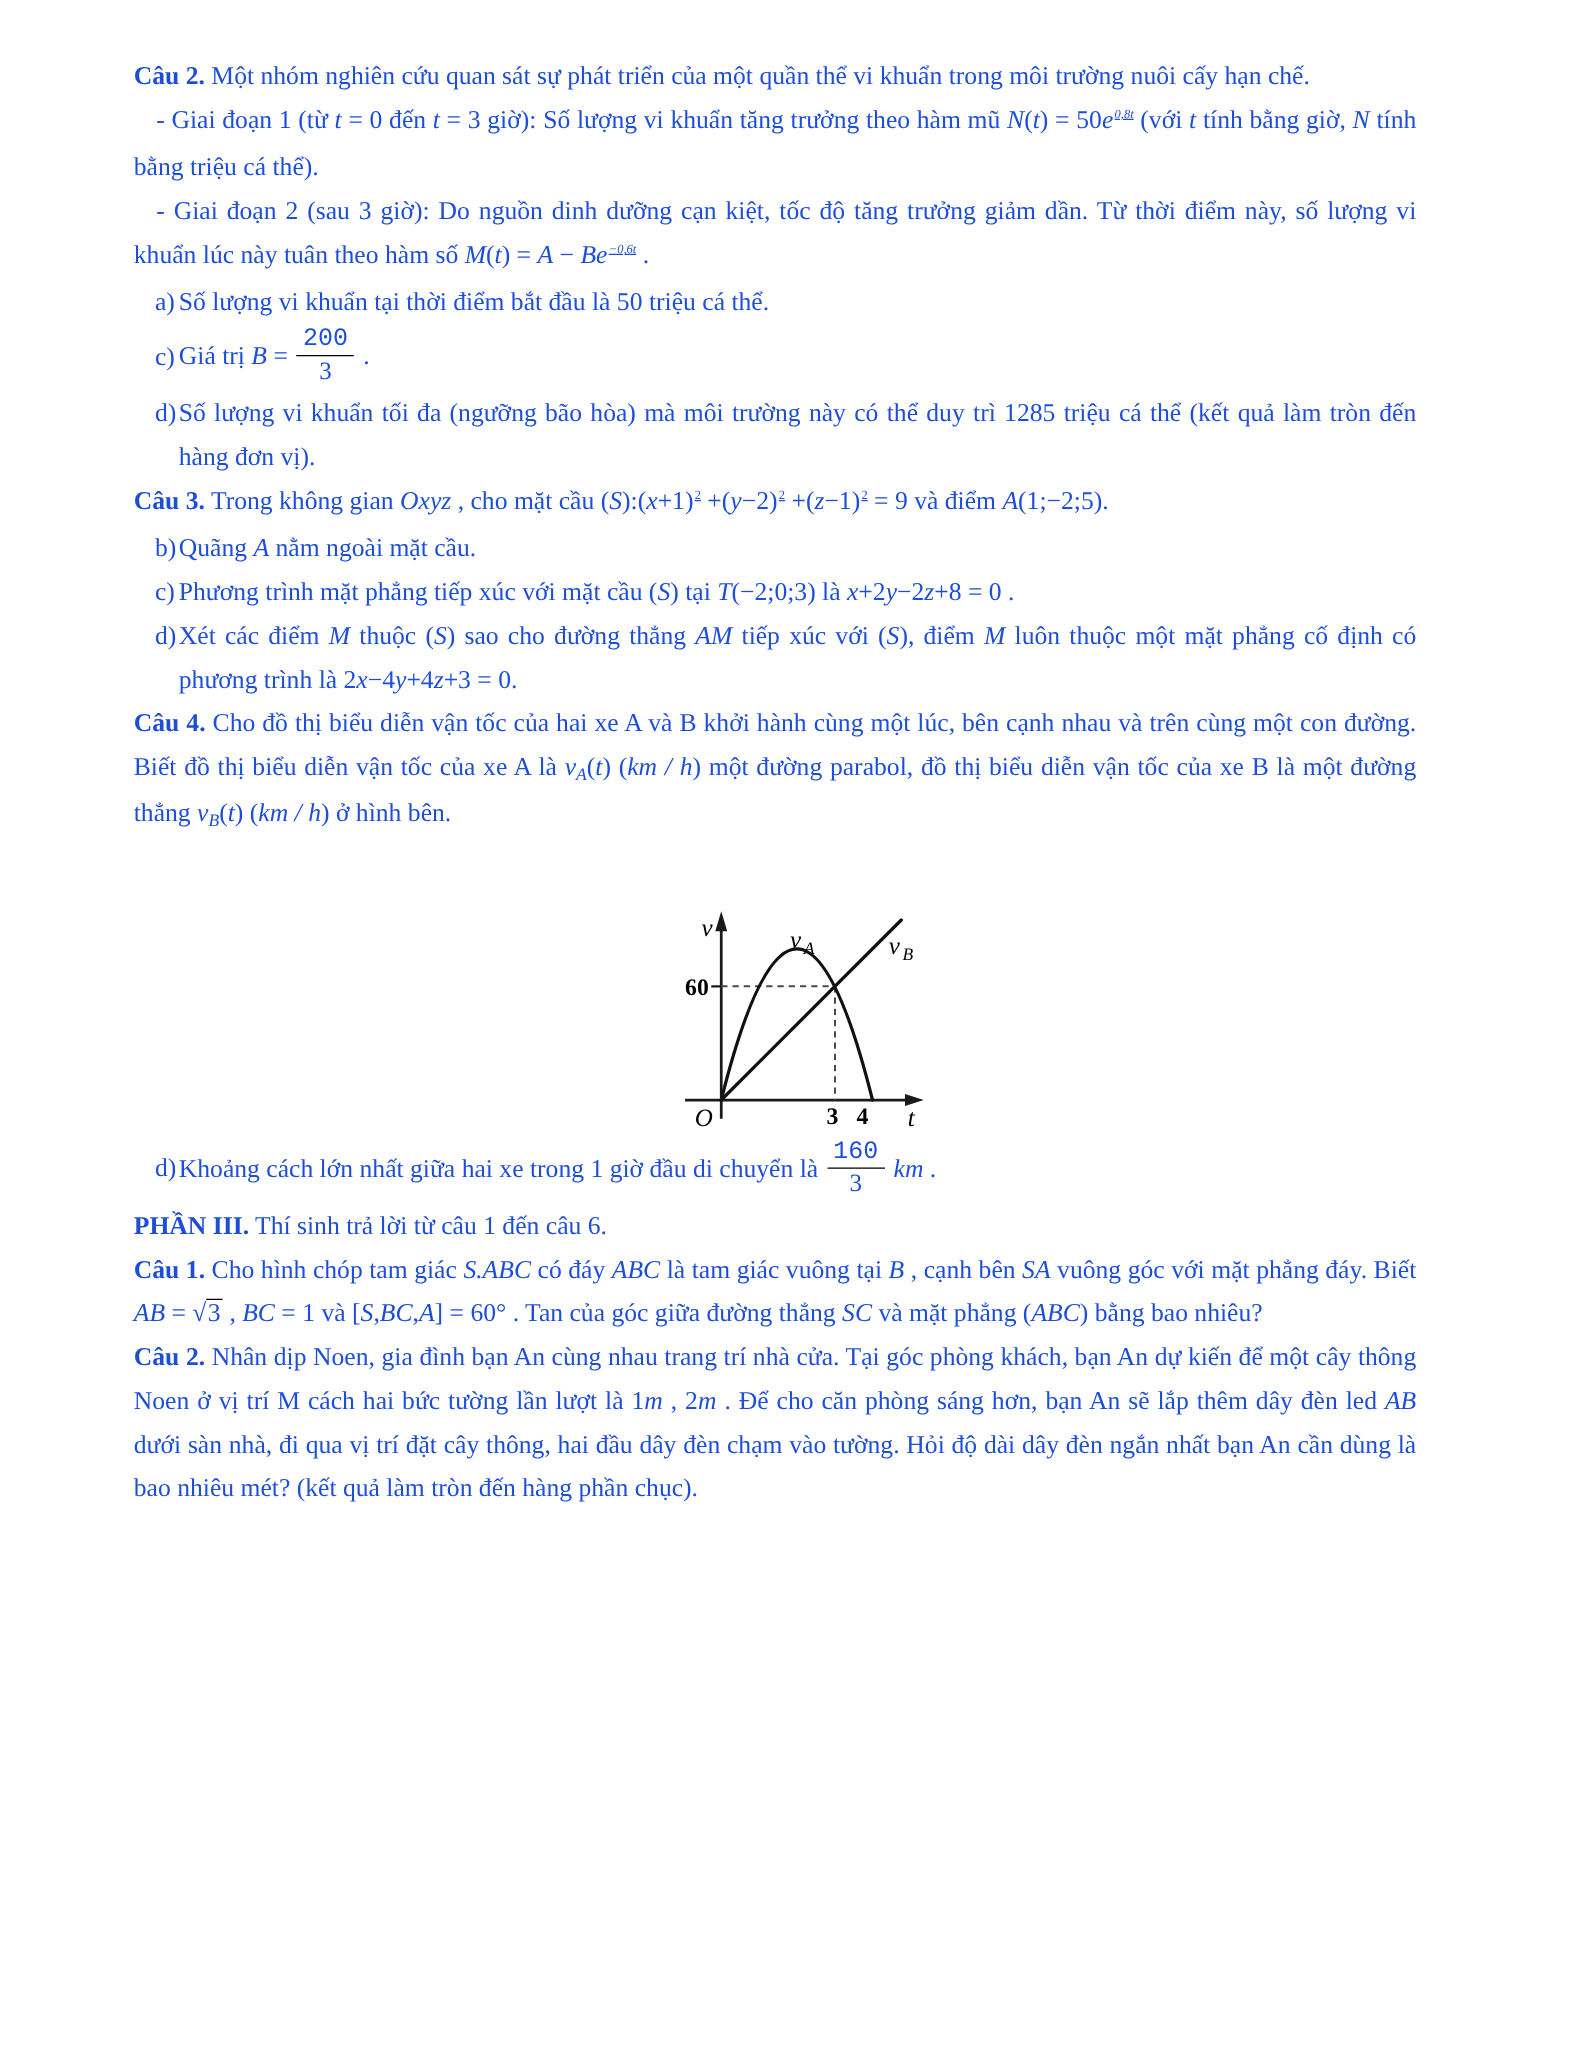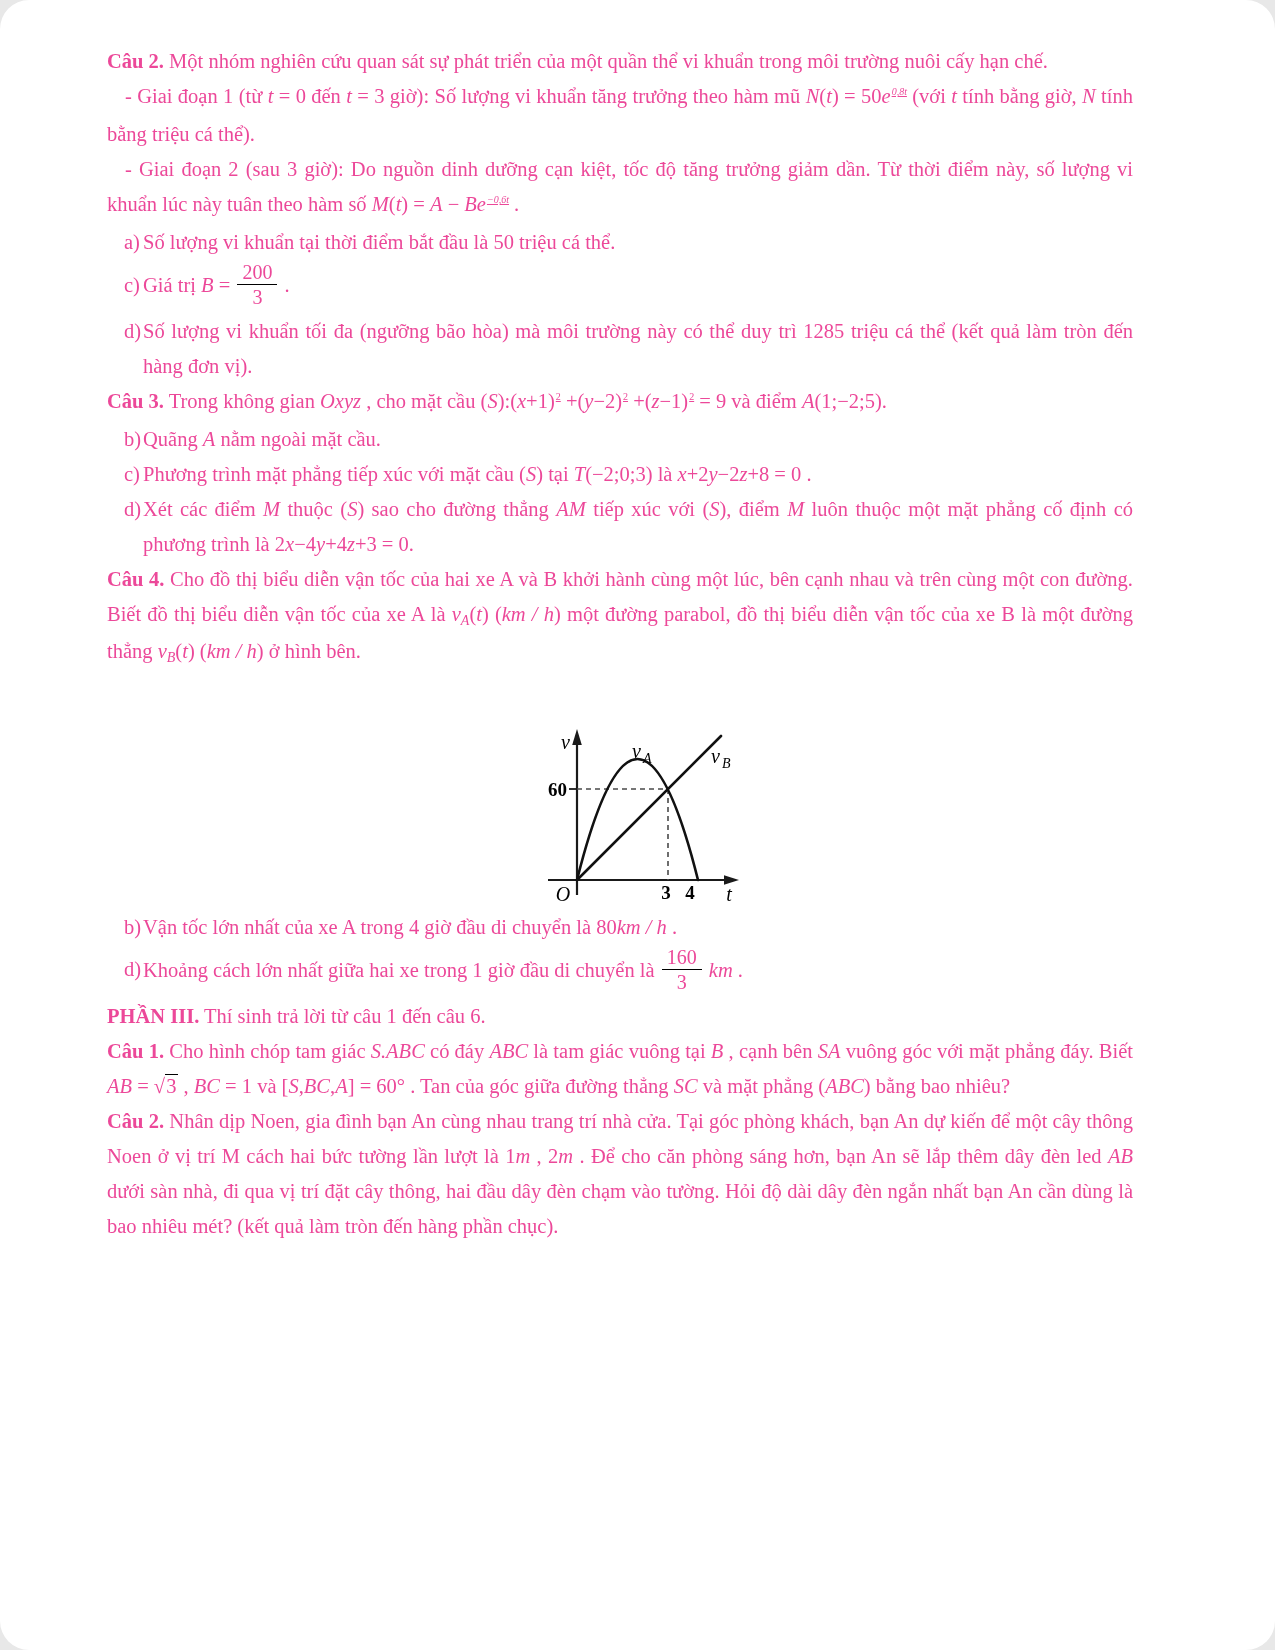--- a/index.html
+++ b/index.html
@@ -1,37 +1,37 @@
 <!DOCTYPE html>
 <html><head>
 <meta charset="utf-8">
 <style>
   html,body{margin:0;padding:0;background:#e8e8e8;}
   .page{
     width:1275px;height:1650px;background:#ffffff;position:relative;
-    margin:0 auto;overflow:hidden;color:#ec4899;
-    font-family:"Liberation Serif", serif;font-size:20.5px;border-radius:29px;
+    margin:0 auto;overflow:hidden;color:#1d4ed8;
+    font-family:"Liberation Serif", serif;font-size:20.5px;
   }
   .content{
     position:absolute;left:107px;top:44px;width:1026px;
     text-align:justify;line-height:35px;
   }
   .block{margin:0;}
   .dash{text-indent:18px;}
   .item{padding-left:36px;}
   .marker{display:inline-block;width:19px;margin-left:-19px;}
   .b{font-weight:bold;}
   .i{font-style:italic;}
   .sup{font-size:10px;position:relative;top:-8px;margin-left:1px;text-decoration:underline;}
   .sub{font-size:14px;position:relative;top:4px;}
   .frac{
     display:inline-block;vertical-align:middle;text-align:center;
     line-height:1.12;font-size:20px;padding:3px 2px;position:relative;top:-2px;
   }
-  .frac .fn{display:block;padding:0 5px 1px 5px;border-bottom:1.6px solid #000;}
+  .frac .fn{display:block;padding:0 5px 1px 5px;border-bottom:1.6px solid #000;font-family:Liberation Mono, monospace;}
   .frac .fd{display:block;padding:1px 5px 0 5px;}
   .sqrt{white-space:nowrap;}
   .sqrt .rad{font-style:normal;}
   .sqrt .rc{border-top:1.5px solid #000;padding:0 2px 0 1px;}
   .figure{margin:8px 0 6px 413px;width:235px;height:225px;}
   .figure svg{display:block;}
   .axis{stroke:#1a1a1a;stroke-width:2.2;fill:none;}
   .tick{stroke:#1a1a1a;stroke-width:1.8;fill:none;}
   .curve{stroke:#111;stroke-width:2.6;fill:none;stroke-linecap:round;}
   .dashln{stroke:#4a4a4a;stroke-width:1.6;fill:none;stroke-dasharray:5 4;}
@@ -73,19 +73,18 @@
       <text class="lbl itl" x="43" y="222" text-anchor="middle">O</text>
       <text class="lbl num" x="47" y="117" text-anchor="end">60</text>
       <text class="lbl num" x="146" y="220" text-anchor="middle">3</text>
       <text class="lbl num" x="170" y="220" text-anchor="middle">4</text>
       <text class="lbl itl" x="112" y="79">v</text>
       <text class="lbl itl sublbl" x="123" y="84">A</text>
       <text class="lbl itl" x="191" y="84">v</text>
       <text class="lbl itl sublbl" x="202" y="89">B</text>
     </svg>
   </div>
-      <div class="block item"><span class="marker">b)</span><span>Vận tốc lớn nhất của xe A trong 4 giờ đầu di chuyển là  80</span><span class="i">km / h</span><span> .</span></div>
       <div class="block item"><span class="marker">d)</span><span>Khoảng cách lớn nhất giữa hai xe trong 1 giờ đầu di chuyển là  </span><span class="frac"><span class="fn">160</span><span class="fd">3</span></span><span> </span><span class="i">km</span><span> .</span></div>
       <div class="block para"><span class="b">PHẦN III.</span><span> Thí sinh trả lời từ câu 1 đến câu 6.</span></div>
       <div class="block para"><span class="b">Câu 1.</span><span> Cho hình chóp tam giác  </span><span class="i">S.ABC</span><span>  có đáy  </span><span class="i">ABC</span><span>  là tam giác vuông tại  </span><span class="i">B</span><span> , cạnh bên  </span><span class="i">SA</span><span>  vuông góc với mặt phẳng đáy. Biết  </span><span class="i">AB</span><span> = </span><span class="sqrt"><span class="rad">√</span><span class="rc">3</span></span><span> , </span><span class="i">BC</span><span> = 1  và  [</span><span class="i">S</span><span>,</span><span class="i">BC</span><span>,</span><span class="i">A</span><span>] = 60° . Tan của góc giữa đường thẳng  </span><span class="i">SC</span><span>  và mặt phẳng  (</span><span class="i">ABC</span><span>)  bằng bao nhiêu?</span></div>
       <div class="block para"><span class="b">Câu 2.</span><span> Nhân dịp Noen, gia đình bạn An cùng nhau trang trí nhà cửa. Tại góc phòng khách, bạn An dự kiến để một cây thông Noen ở vị trí M cách hai bức tường lần lượt là 1</span><span class="i">m</span><span> ,  2</span><span class="i">m</span><span> . Để cho căn phòng sáng hơn, bạn An sẽ lắp thêm dây đèn led  </span><span class="i">AB</span><span>  dưới sàn nhà, đi qua vị trí đặt cây thông, hai đầu dây đèn chạm vào tường. Hỏi độ dài dây đèn ngắn nhất bạn An cần dùng là bao nhiêu mét? (kết quả làm tròn đến hàng phần chục).</span></div>
     </div>
 </div>
 
 </body></html>

